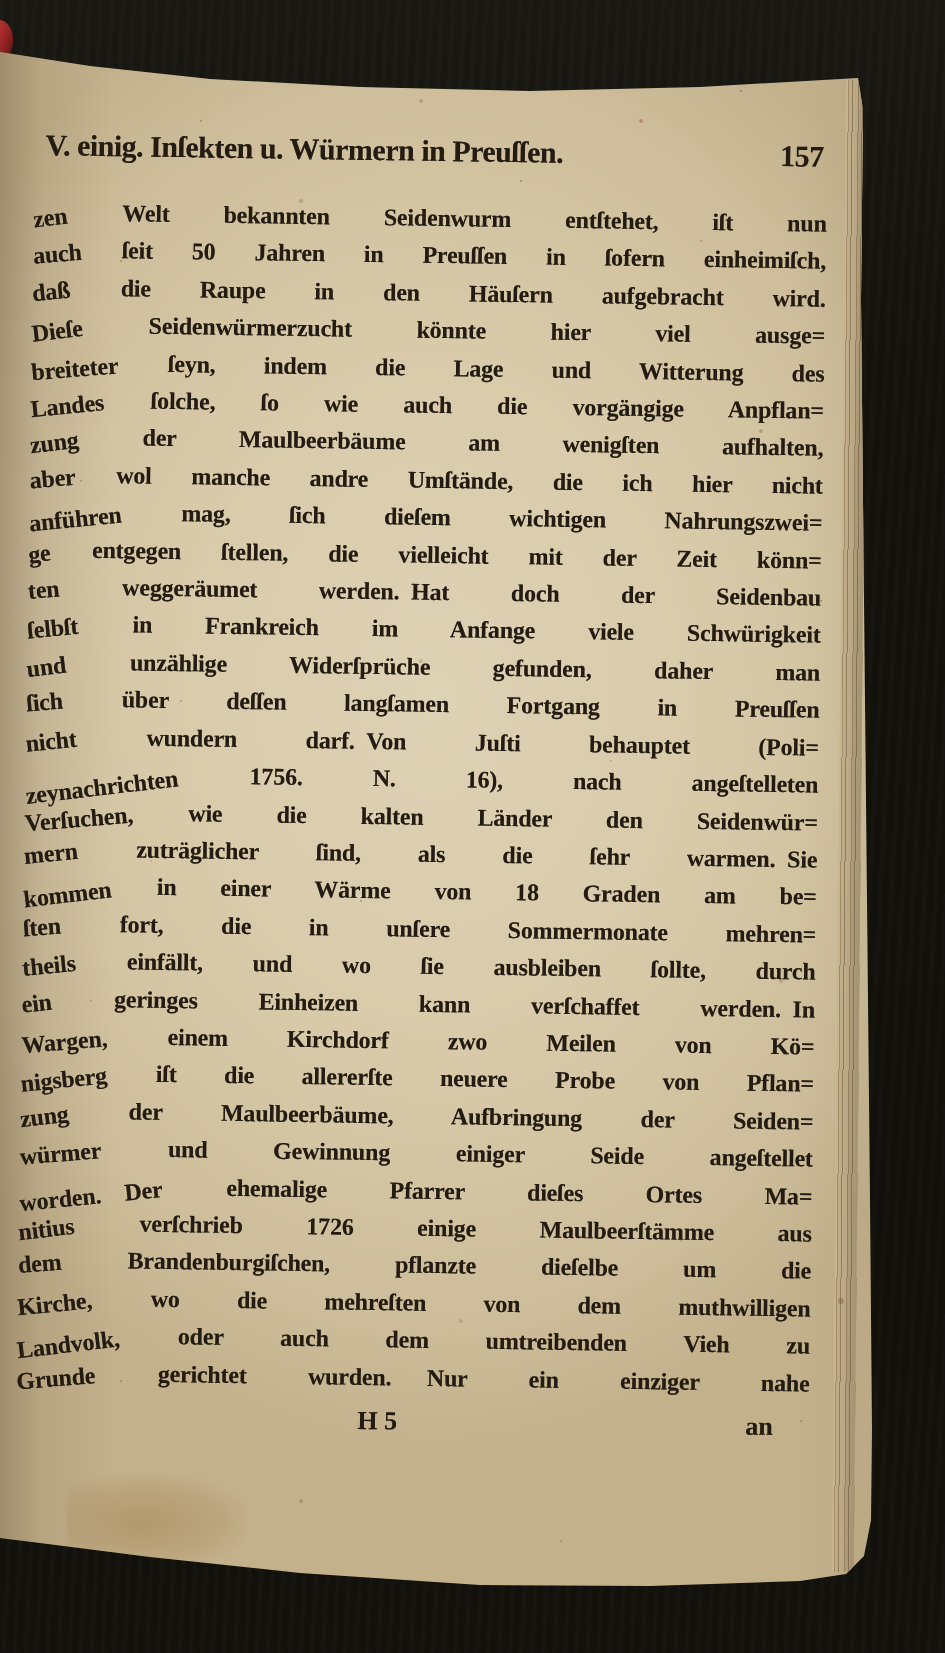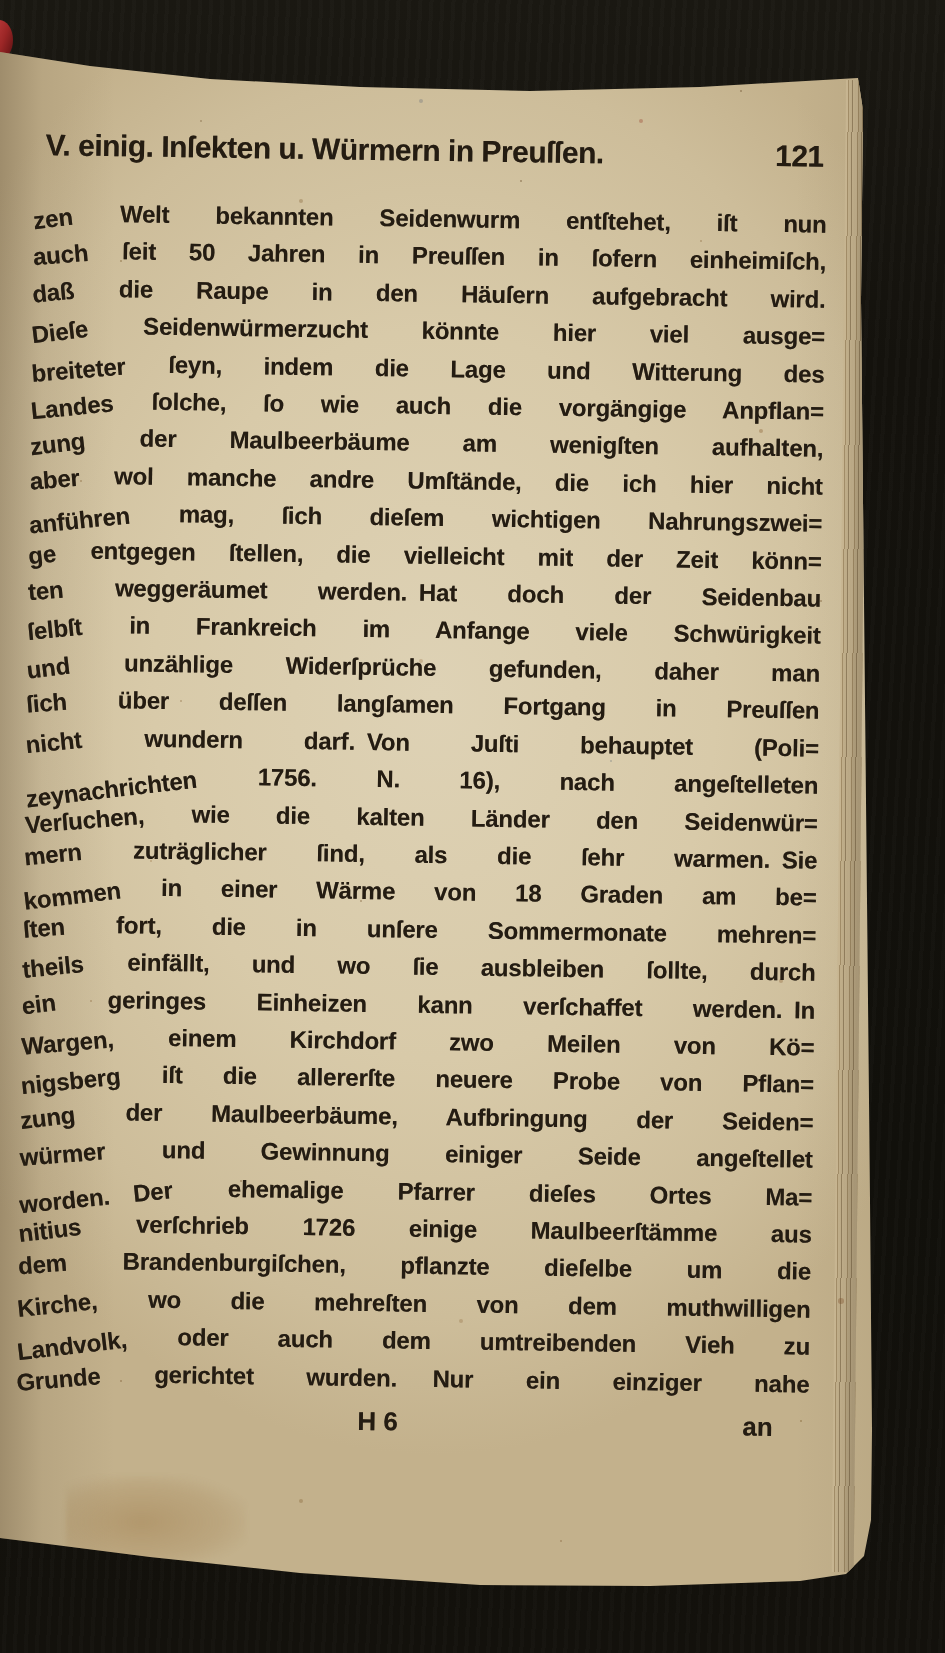--- a/index.html
+++ b/index.html
@@ -1,18 +1,18 @@
 <!DOCTYPE html>
 <html><head>
 <meta charset="utf-8">
 <style>
   html,body { margin:0; padding:0; background:#14120d; }
   .stage {
     position:relative; width:945px; height:1653px; overflow:hidden;
-    font-family:Liberation Sans, sans-serif;
+    font-family:Liberation Serif, serif;
     background:
       repeating-linear-gradient(93deg, rgba(255,255,255,0.015) 0 4px, rgba(0,0,0,0) 4px 11px),
       linear-gradient(180deg, #1a1812 0%, #14120d 22%, #11100b 70%, #13110c 100%);
   }
 
   
   .bookmark {
     position:absolute; left:-3px; top:20px; width:16px; height:40px;
     border-radius:0 14px 14px 0 / 0 20px 20px 0;
     background:linear-gradient(110deg,#b23434 10%,#9b2626 45%,#5f1213 95%);
@@ -104,21 +104,21 @@
   <div class="bookmark"></div>
 
   <div class="page">
     <div class="page-edges"></div>
     <div class="stain"></div>
     <div class="specks"></div>
 
     <div class="text-block">
       <div class="header">
         <span>V. einig. Inſekten u. Würmern in Preuſſen.</span>
-        <span>121</span>
+        <span>157</span>
       </div>
 
       <div class="body-text">
           <div class="line"><span class="lead">zen</span> Welt bekannten Seidenwurm entſtehet, iſt nun</div>
           <div class="line"><span class="lead">auch</span> ſeit 50 Jahren in Preuſſen in ſofern einheimiſch,</div>
           <div class="line"><span class="lead">daß</span> die Raupe in den Häuſern aufgebracht wird.</div>
           <div class="line"><span class="lead">Dieſe</span> Seidenwürmerzucht könnte hier viel ausge=</div>
           <div class="line"><span class="lead">breiteter</span> ſeyn, indem die Lage und Witterung des</div>
           <div class="line"><span class="lead">Landes</span> ſolche, ſo wie auch die vorgängige Anpflan=</div>
           <div class="line"><span class="lead">zung</span> der Maulbeerbäume am wenigſten aufhalten,</div>
@@ -143,18 +143,18 @@
           <div class="line"><span class="lead">würmer</span> und Gewinnung einiger Seide angeſtellet</div>
           <div class="line"><span class="lead">worden.  Der</span> ehemalige Pfarrer dieſes Ortes Ma=</div>
           <div class="line"><span class="lead">nitius</span> verſchrieb 1726 einige Maulbeerſtämme aus</div>
           <div class="line"><span class="lead">dem</span> Brandenburgiſchen, pflanzte dieſelbe um die</div>
           <div class="line"><span class="lead">Kirche,</span> wo die mehreſten von dem muthwilligen</div>
           <div class="line"><span class="lead">Landvolk,</span> oder auch dem umtreibenden Vieh zu</div>
           <div class="line"><span class="lead">Grunde</span> gerichtet wurden.  Nur ein einziger nahe</div>
         </div>
 
       <div class="footer">
-        <span class="sig">H 6</span>
+        <span class="sig">H 5</span>
         <span class="catch">an</span>
       </div>
     </div>
   </div>
 </div>
 
 </body></html>

